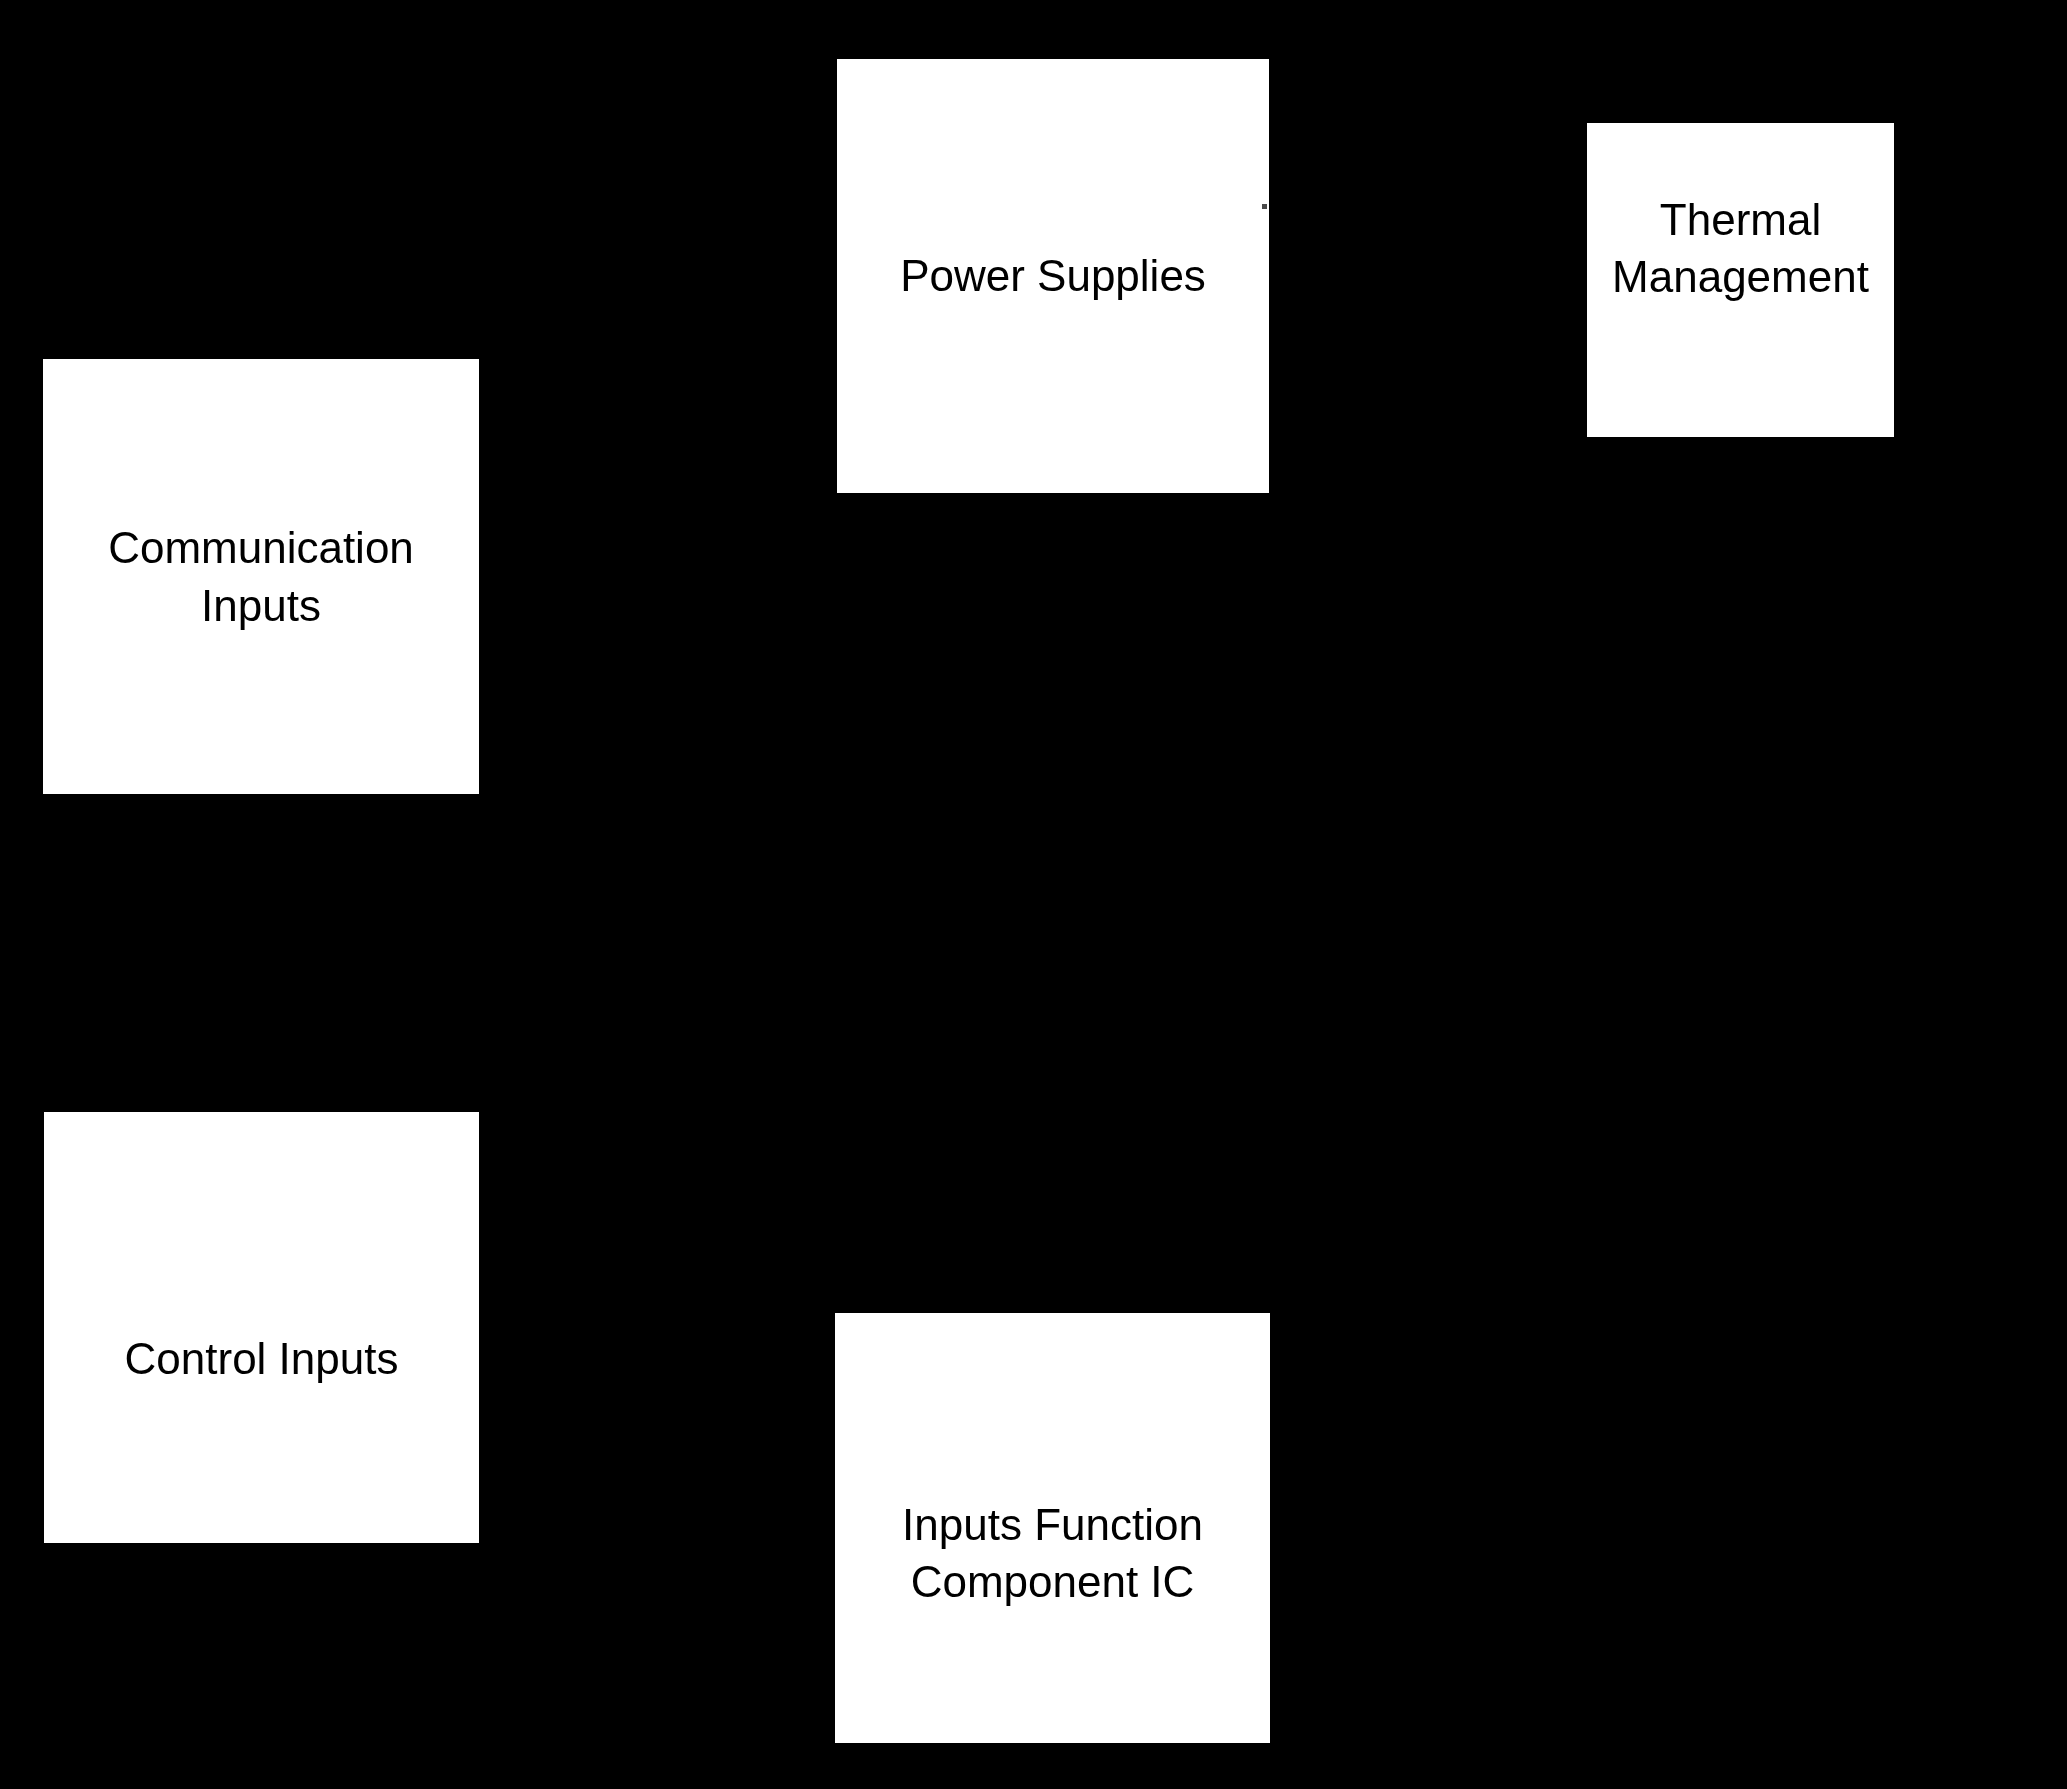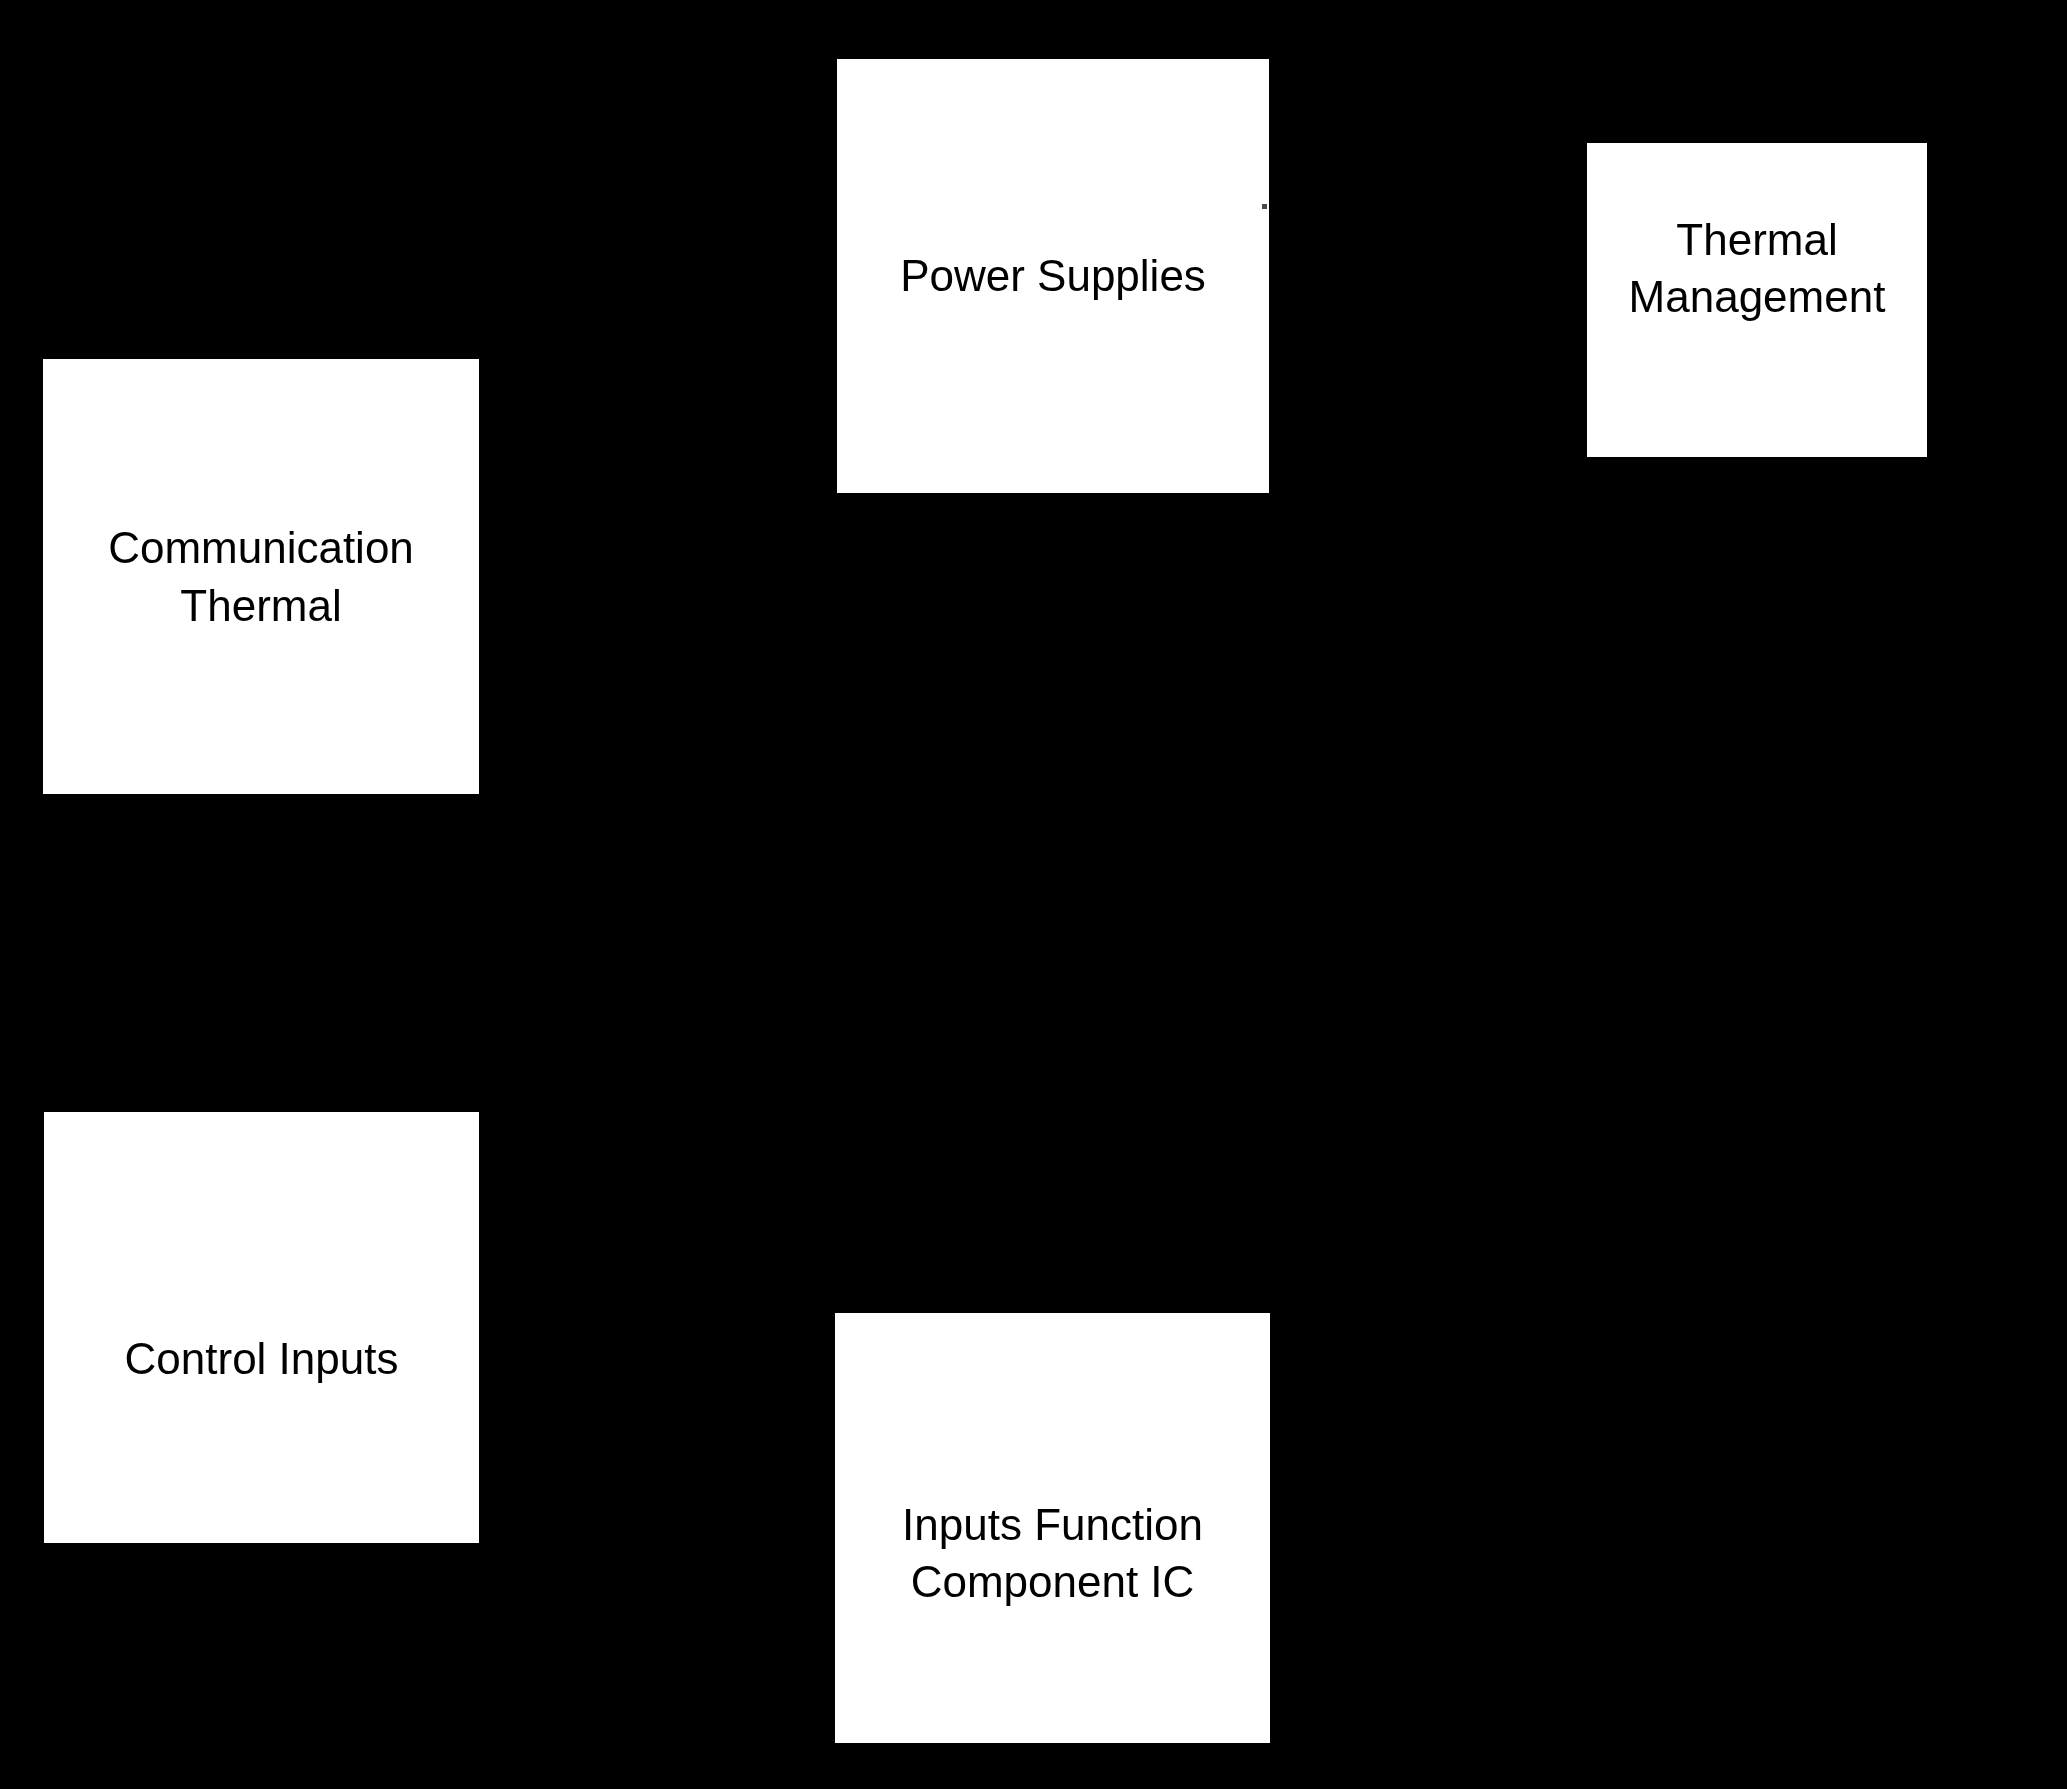--- a/index.html
+++ b/index.html
@@ -29,21 +29,21 @@
   .node .label {
     display: block;
     width: 100%;
   }
   
   #node-communication-module { left: 43px;   top: 359px;  width: 436px; height: 435px; }
   #node-control-inputs       { left: 44px;   top: 1112px; width: 435px; height: 431px; }
   #node-power-supplies       { left: 837px;  top: 43px;   width: 432px; height: 434px; margin-top: 16px; }
   #node-main-mcu             { left: 835px;  top: 677px;  width: 435px; height: 431px; }
   #node-primary-function     { left: 835px;  top: 1313px; width: 435px; height: 430px; }
-  #node-thermal-management   { left: 1587px; top: 123px;  width: 340px; height: 314px; margin-top: 20px; }
+  #node-thermal-management   { left: 1587px; top: 123px;  width: 307px; height: 314px; }
   #node-limit-switch-inputs  { left: 1587px; top: 676px;  width: 434px; height: 431px; }
   
   #node-thermal-management  .label { transform: translateY(-32px); }
   #node-limit-switch-inputs .label { transform: translateY(32px); }
   #node-control-inputs      .label { transform: translateY(31px); }
   #node-primary-function    .label { transform: translateY(25px); }
   
   #arrowhead-artifact {
     position: absolute;
     left: 1262px;
@@ -60,21 +60,21 @@
 
   <div class="node" id="node-power-supplies">
     <span class="label">Power Supplies</span>
   </div>
 
   <div class="node" id="node-thermal-management">
     <span class="label">Thermal Management</span>
   </div>
 
   <div class="node" id="node-communication-module">
-    <span class="label">Communication Thermal</span>
+    <span class="label">Communication Inputs</span>
   </div>
 
 
 
   <div class="node" id="node-control-inputs">
     <span class="label">Control Inputs</span>
   </div>
 
   <div class="node" id="node-primary-function">
     <span class="label">Inputs Function Component IC</span>

